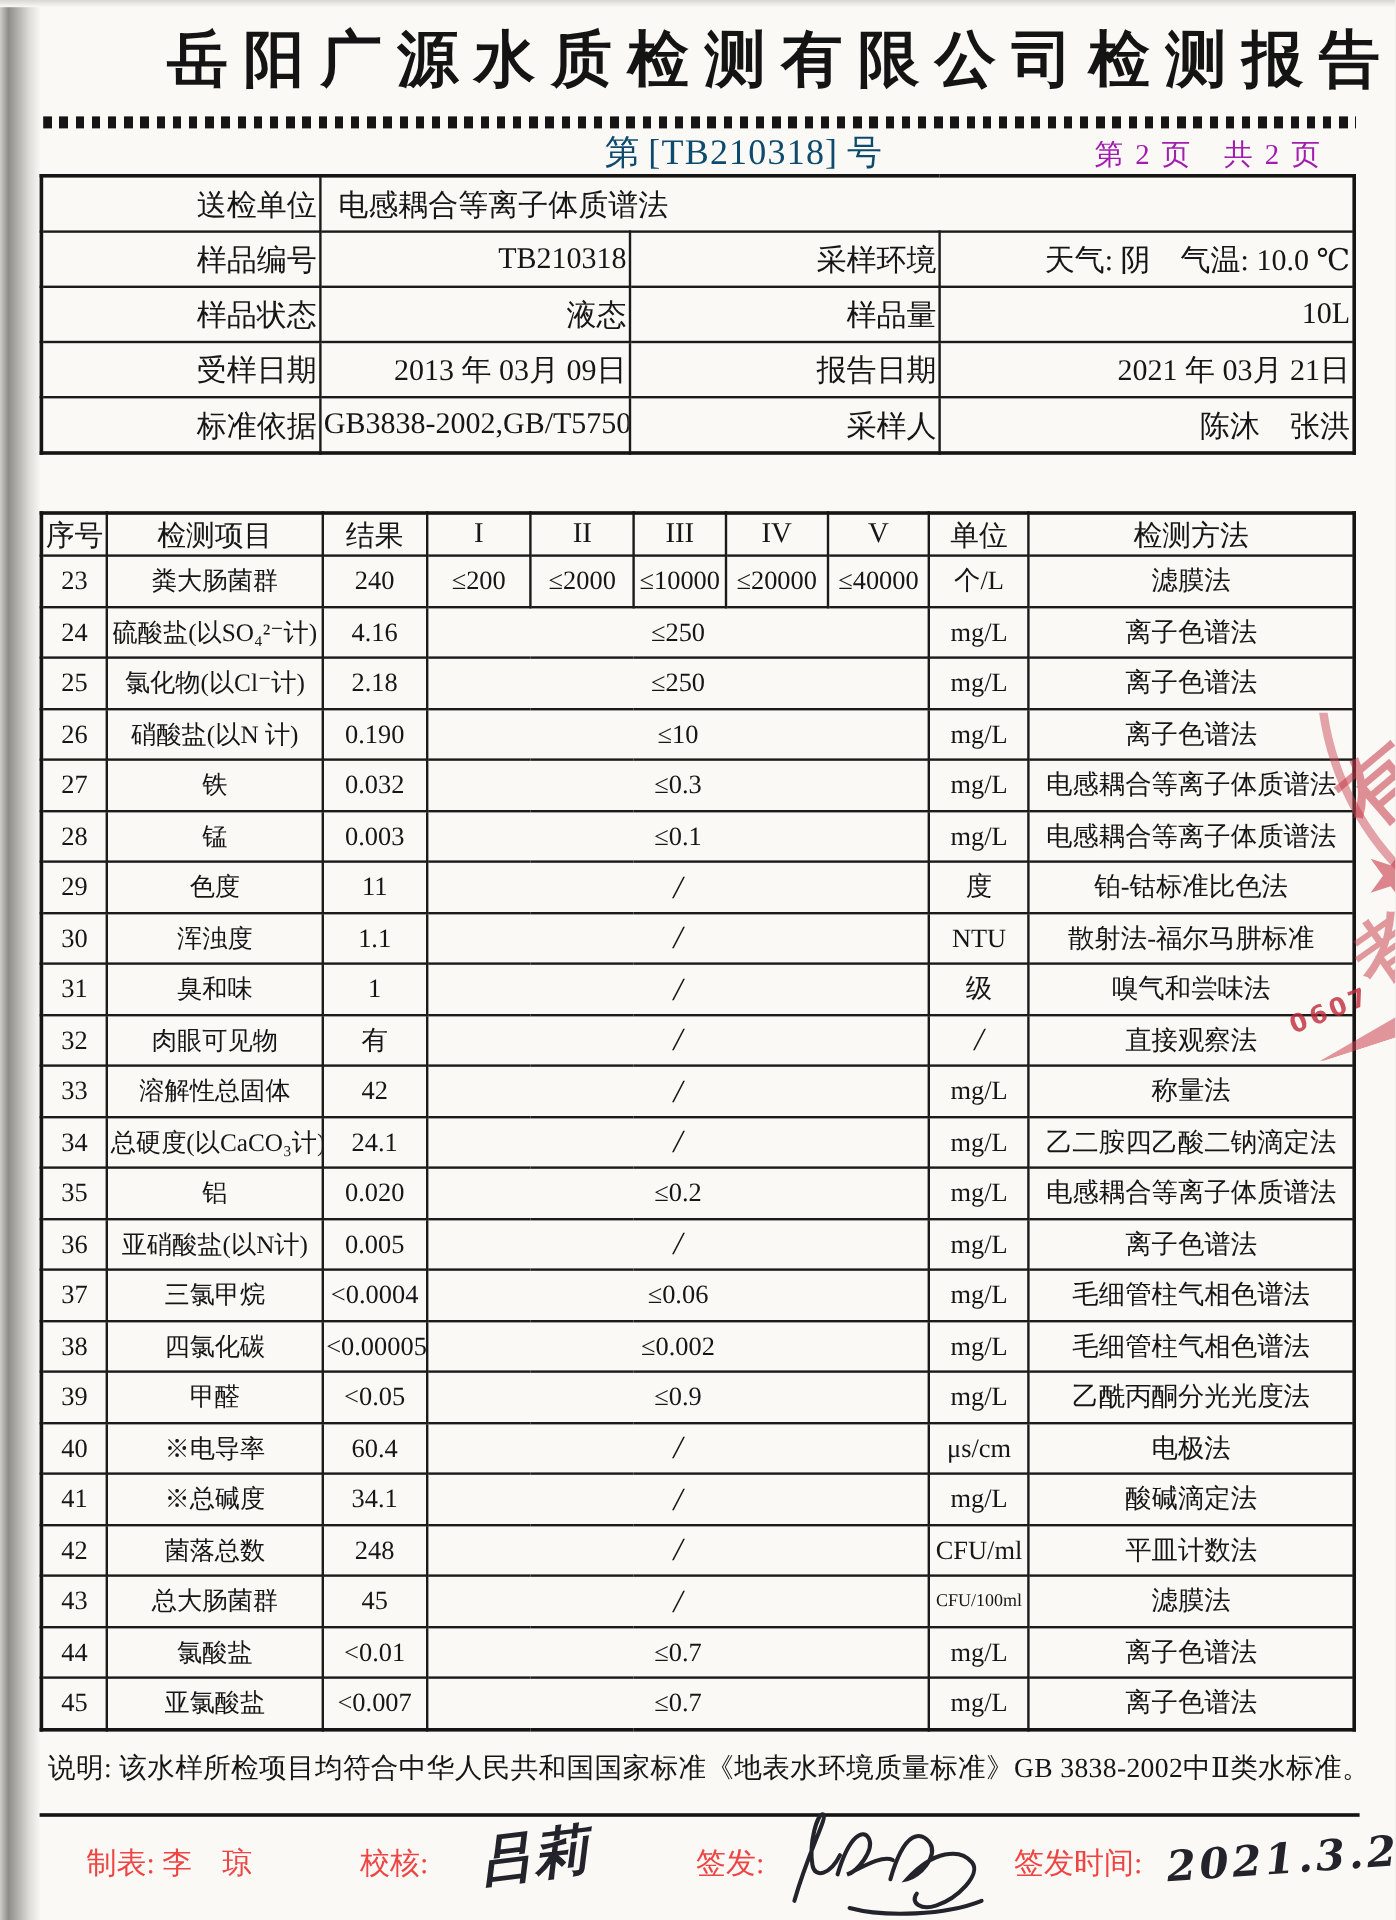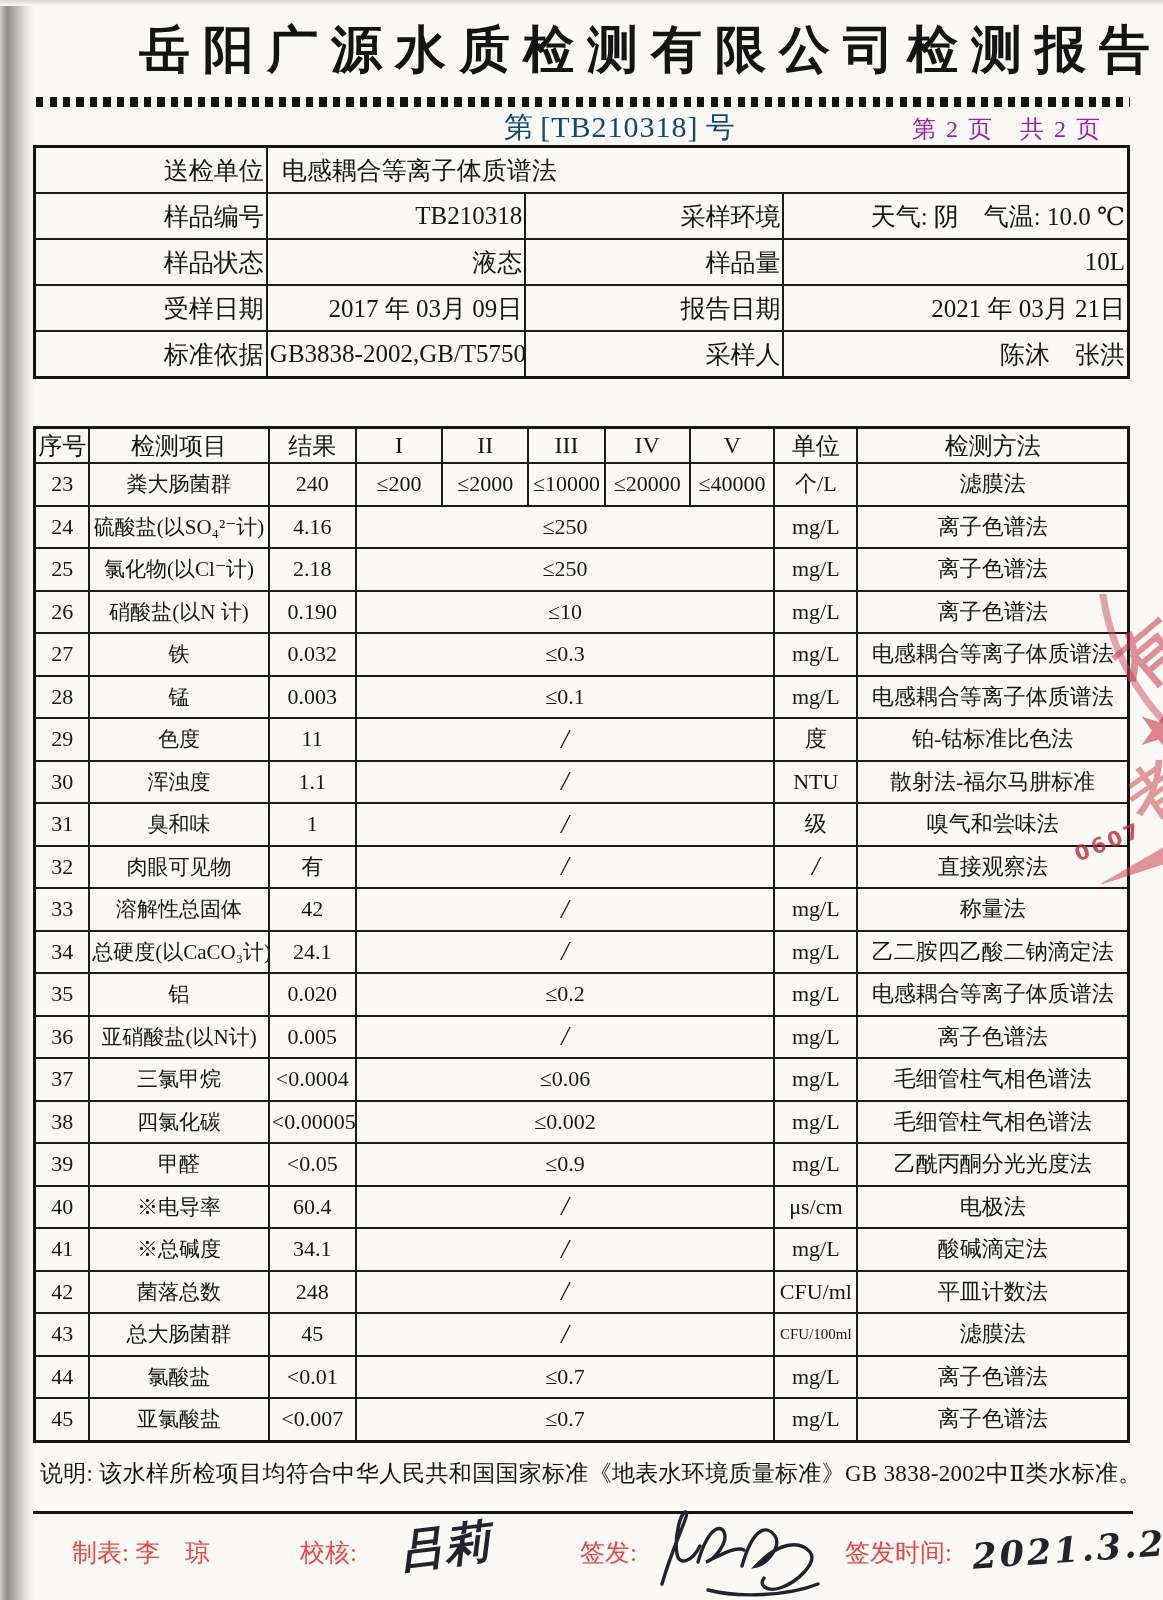--- a/index.html
+++ b/index.html
@@ -101,21 +101,21 @@
           <td>天气: 阴　气温: 10.0 ℃</td>
         </tr>
         <tr>
           <td>样品状态</td>
           <td>液态</td>
           <td>样品量</td>
           <td>10L</td>
         </tr>
         <tr>
           <td>受样日期</td>
-          <td>2017 年 03月 09日</td>
+          <td>2013 年 03月 09日</td>
           <td>报告日期</td>
           <td>2021 年 03月 21日</td>
         </tr>
         <tr>
           <td>标准依据</td>
           <td>GB3838-2002,GB/T5750-2006</td>
           <td>采样人</td>
           <td>陈沐　张洪</td>
         </tr>
       </tbody>

